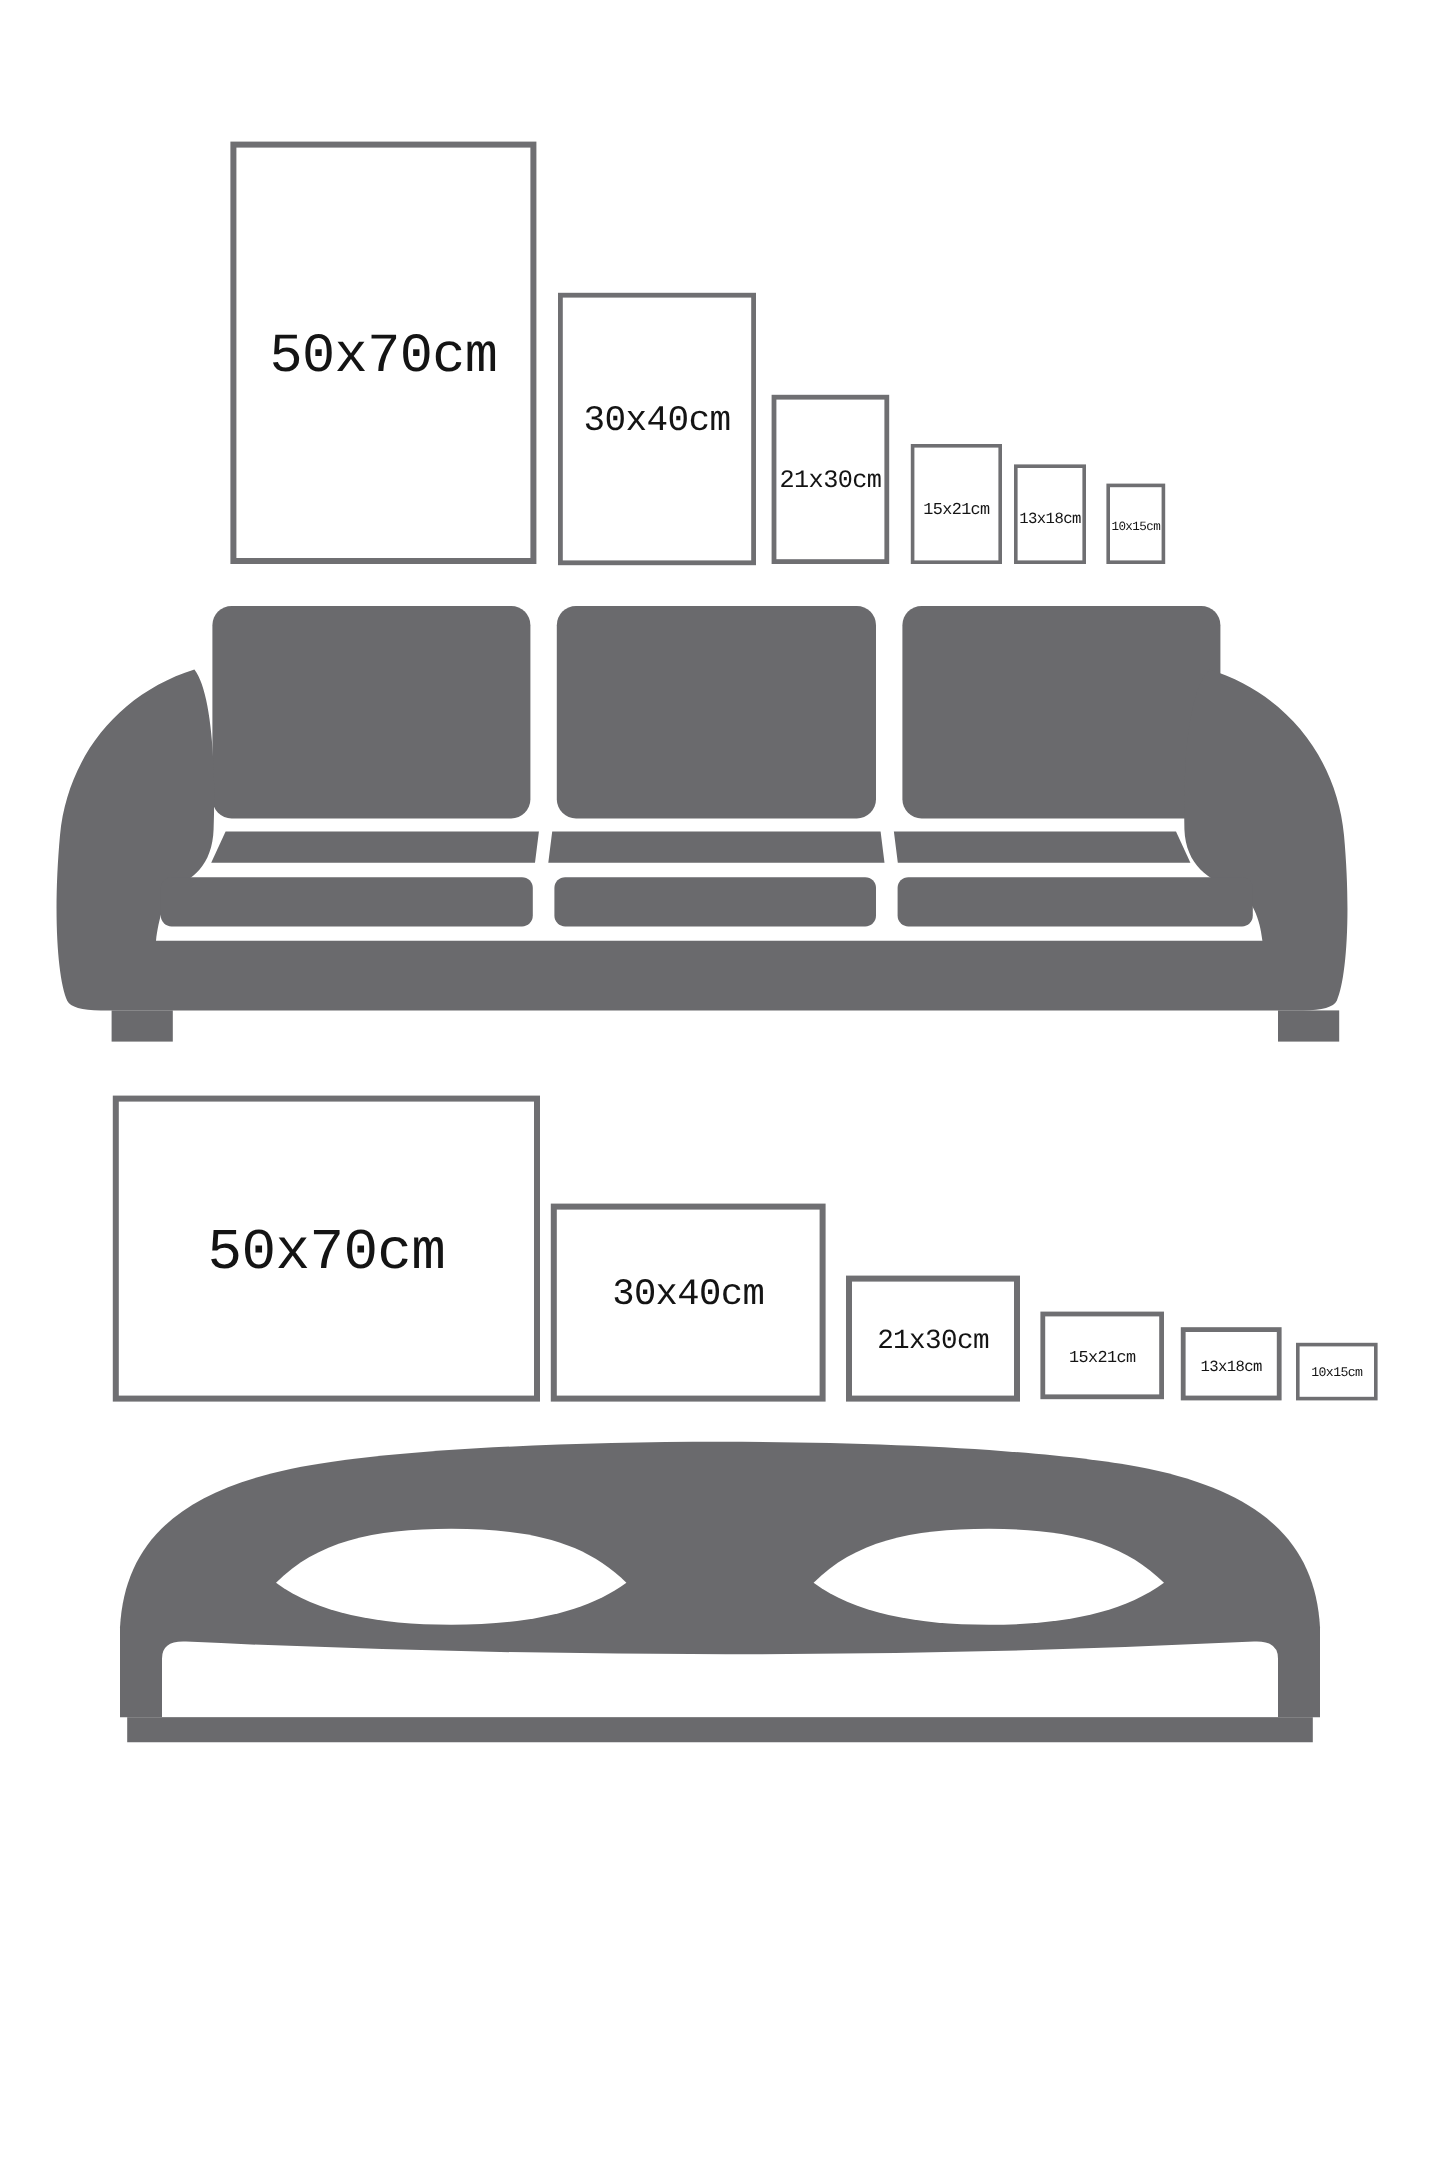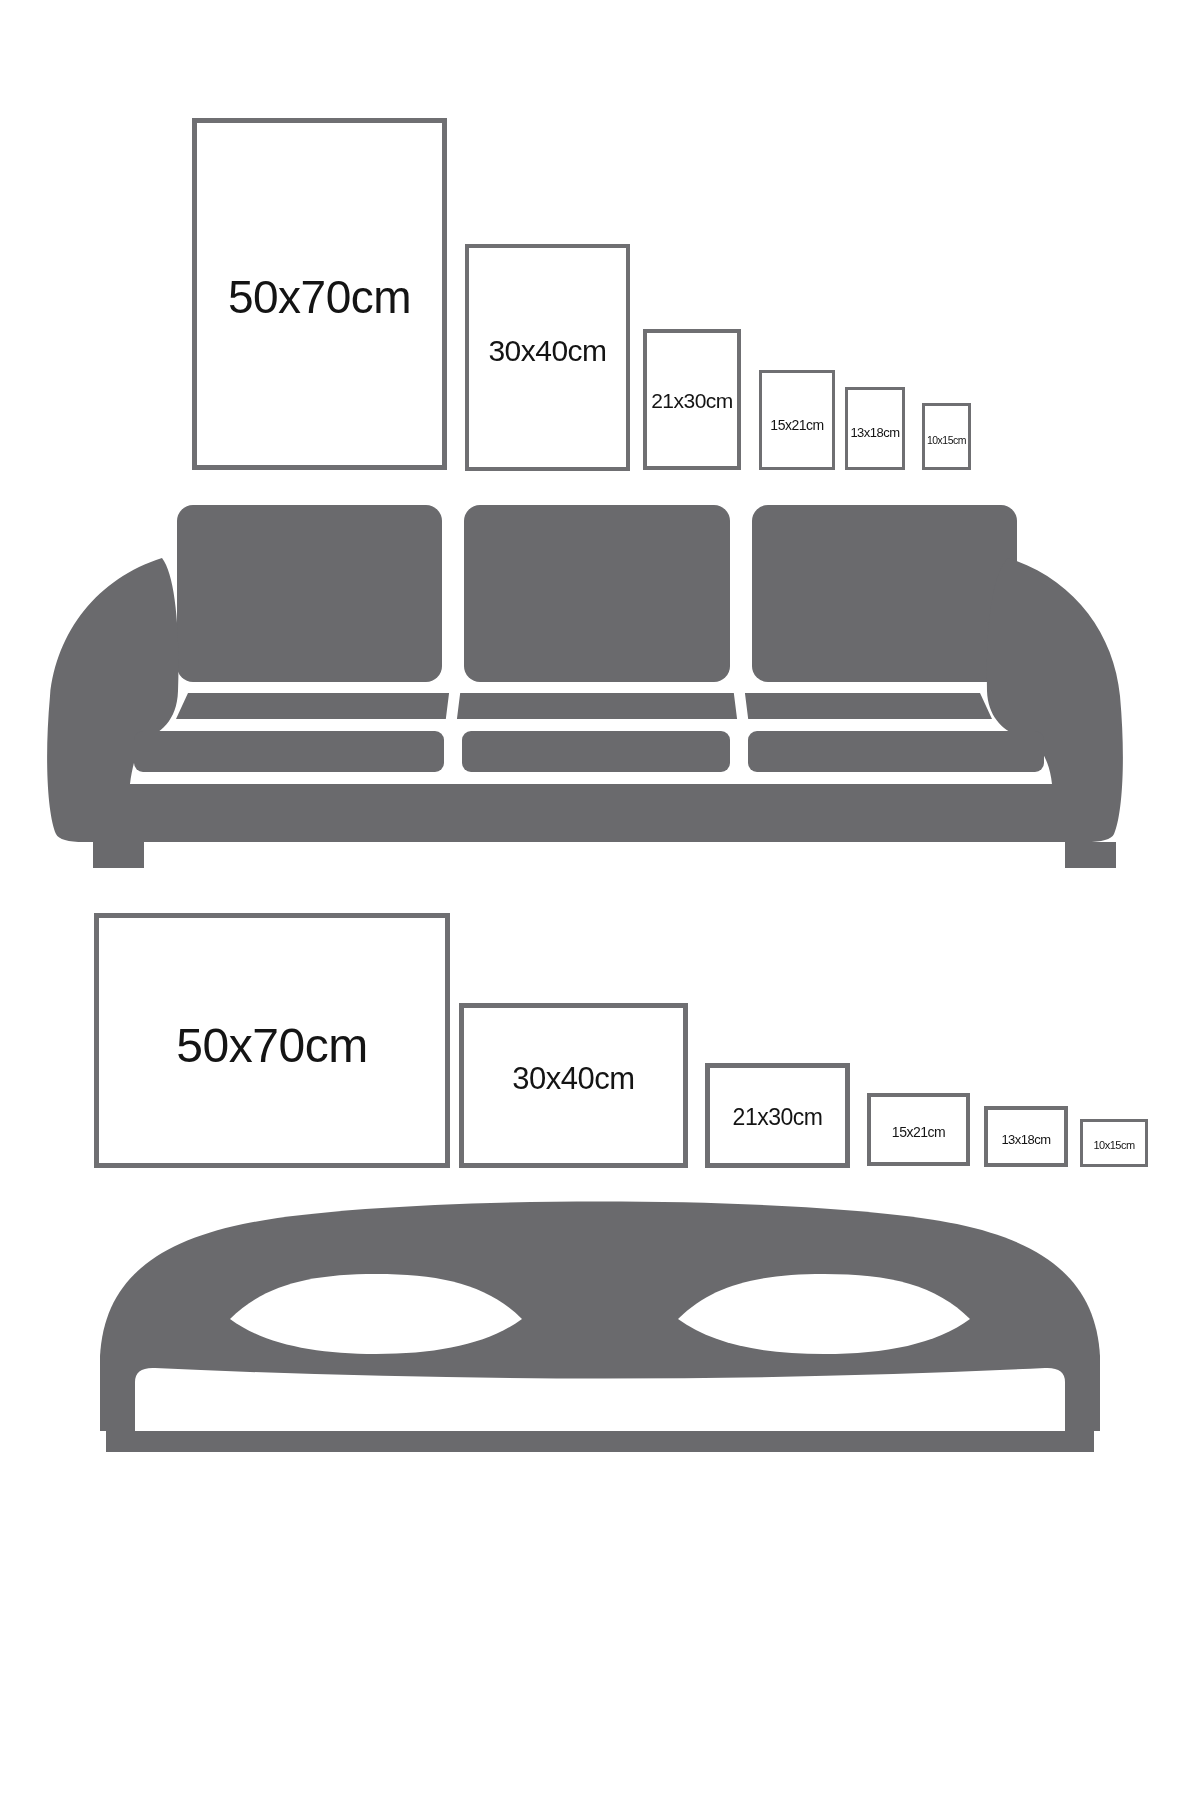--- a/index.html
+++ b/index.html
@@ -1,18 +1,18 @@
 <!DOCTYPE html>
 <html><head>
 <meta charset="utf-8">
 <style>
   html,body{margin:0;padding:0;background:#fff;}
   .canvas{
     position:relative;width:1200px;height:1452px;background:#ffffff;
-    font-family:Liberation Sans, sans-serif;overflow:hidden;
+    font-family:Liberation Mono, monospace;overflow:hidden;
   }
   .frame{
     position:absolute;box-sizing:border-box;background:#fff;
     border-style:solid;border-color:#6f6f72;
   }
   .frame .label{
     position:absolute;left:50%;transform:translate(-50%,-50%);
     white-space:nowrap;color:#141414;letter-spacing:-0.5px;
   }
   .furniture{position:absolute;}

